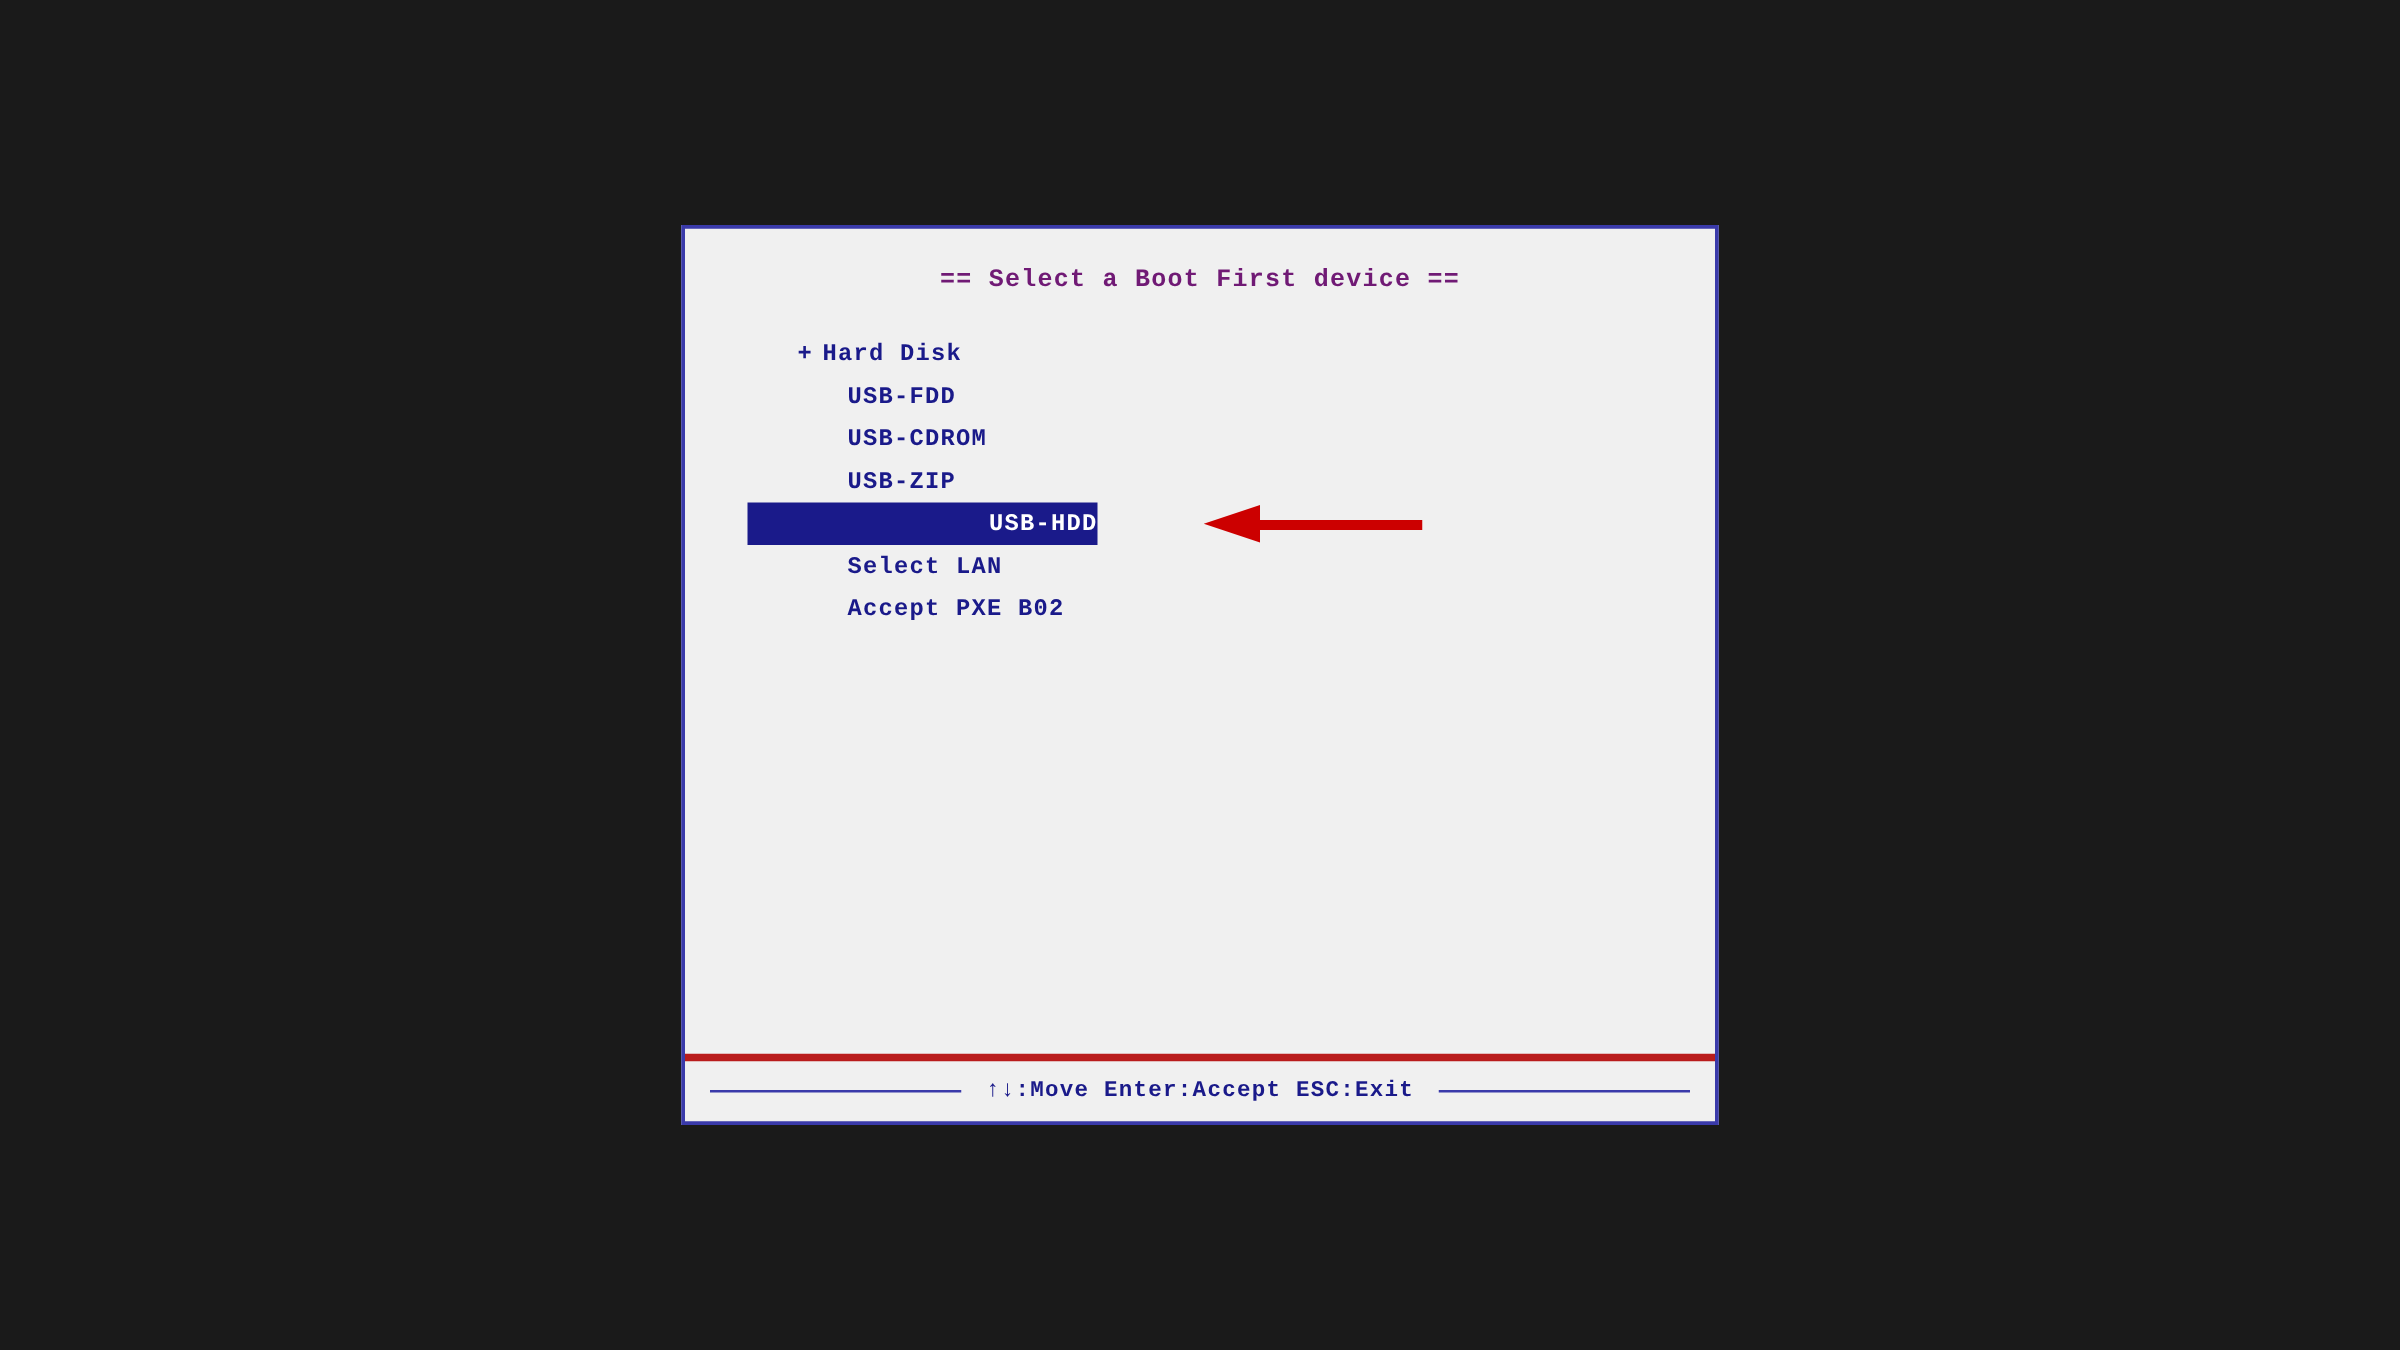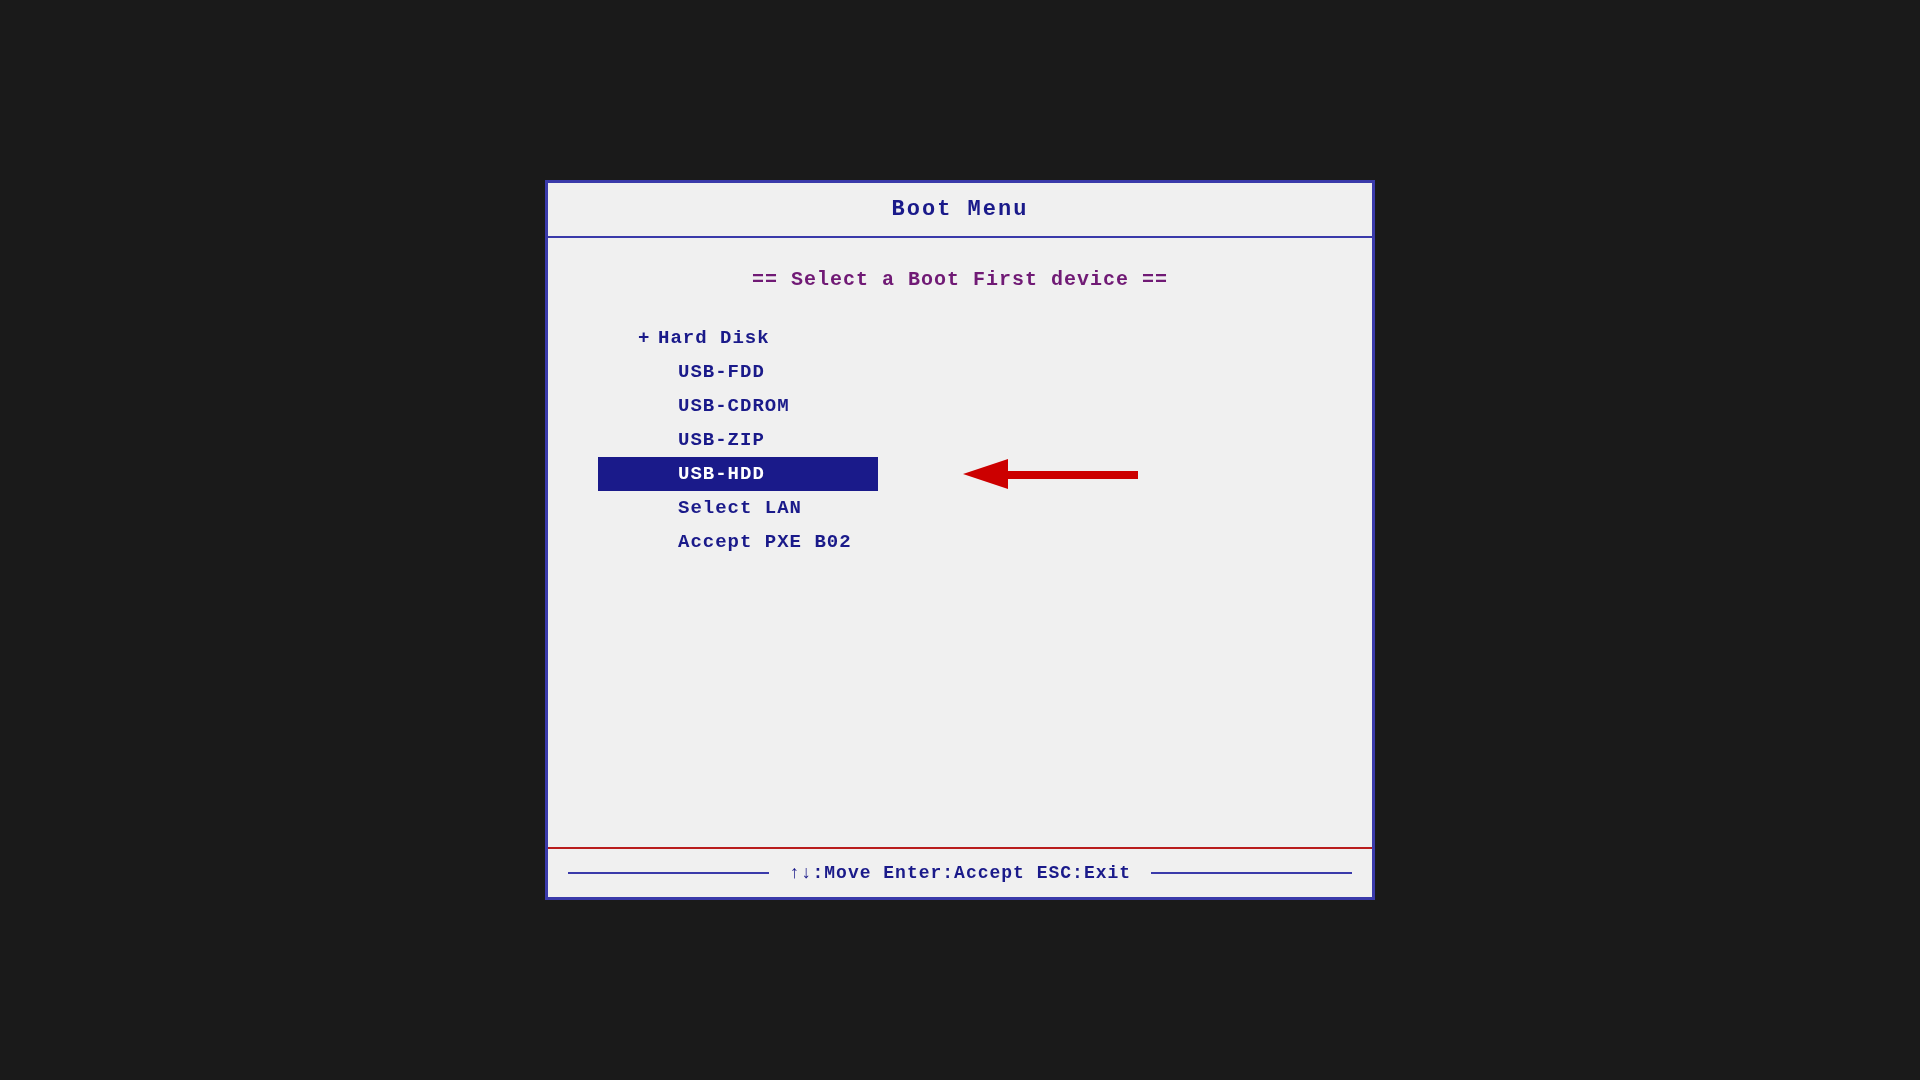--- a/index.html
+++ b/index.html
@@ -85,38 +85,39 @@
       position: absolute;
       left: 40px;
       color: #1a1a8a;
     }
 
     .boot-item.selected {
       background-color: #1a1a8a;
       color: #ffffff;
       padding-left: 80px;
       width: 280px;
+      text-align: right;
     }
 
     .arrow-container {
       position: absolute;
       left: 360px;
       top: 50%;
       transform: translateY(-50%);
       display: flex;
       align-items: center;
     }
 
     .arrow-svg {
       width: 180px;
       height: 40px;
     }
 
     .bios-footer {
-      border-top: 2px solid #b91c1c;
+      border-top: 6px solid #b91c1c;
       padding: 14px 20px;
       text-align: center;
       display: flex;
       align-items: center;
       justify-content: center;
       gap: 0;
     }
 
     .footer-line {
       height: 2px;
@@ -135,23 +136,20 @@
     .selected-row-wrapper {
       position: relative;
       display: flex;
       align-items: center;
     }
   </style>
 </head>
 <body>
 
 <div class="bios-window">
-  <div class="bios-title-bar">
-    <span class="bios-title-text">Boot Menu</span>
-  </div>
 
   <div class="bios-content">
     <div class="bios-subtitle">== Select a Boot First device ==</div>
 
     <div class="boot-list">
 
         <div class="boot-item has-plus">Hard Disk</div>
         <div class="boot-item">USB-FDD</div>
         <div class="boot-item">USB-CDROM</div>
         <div class="boot-item">USB-ZIP</div>

